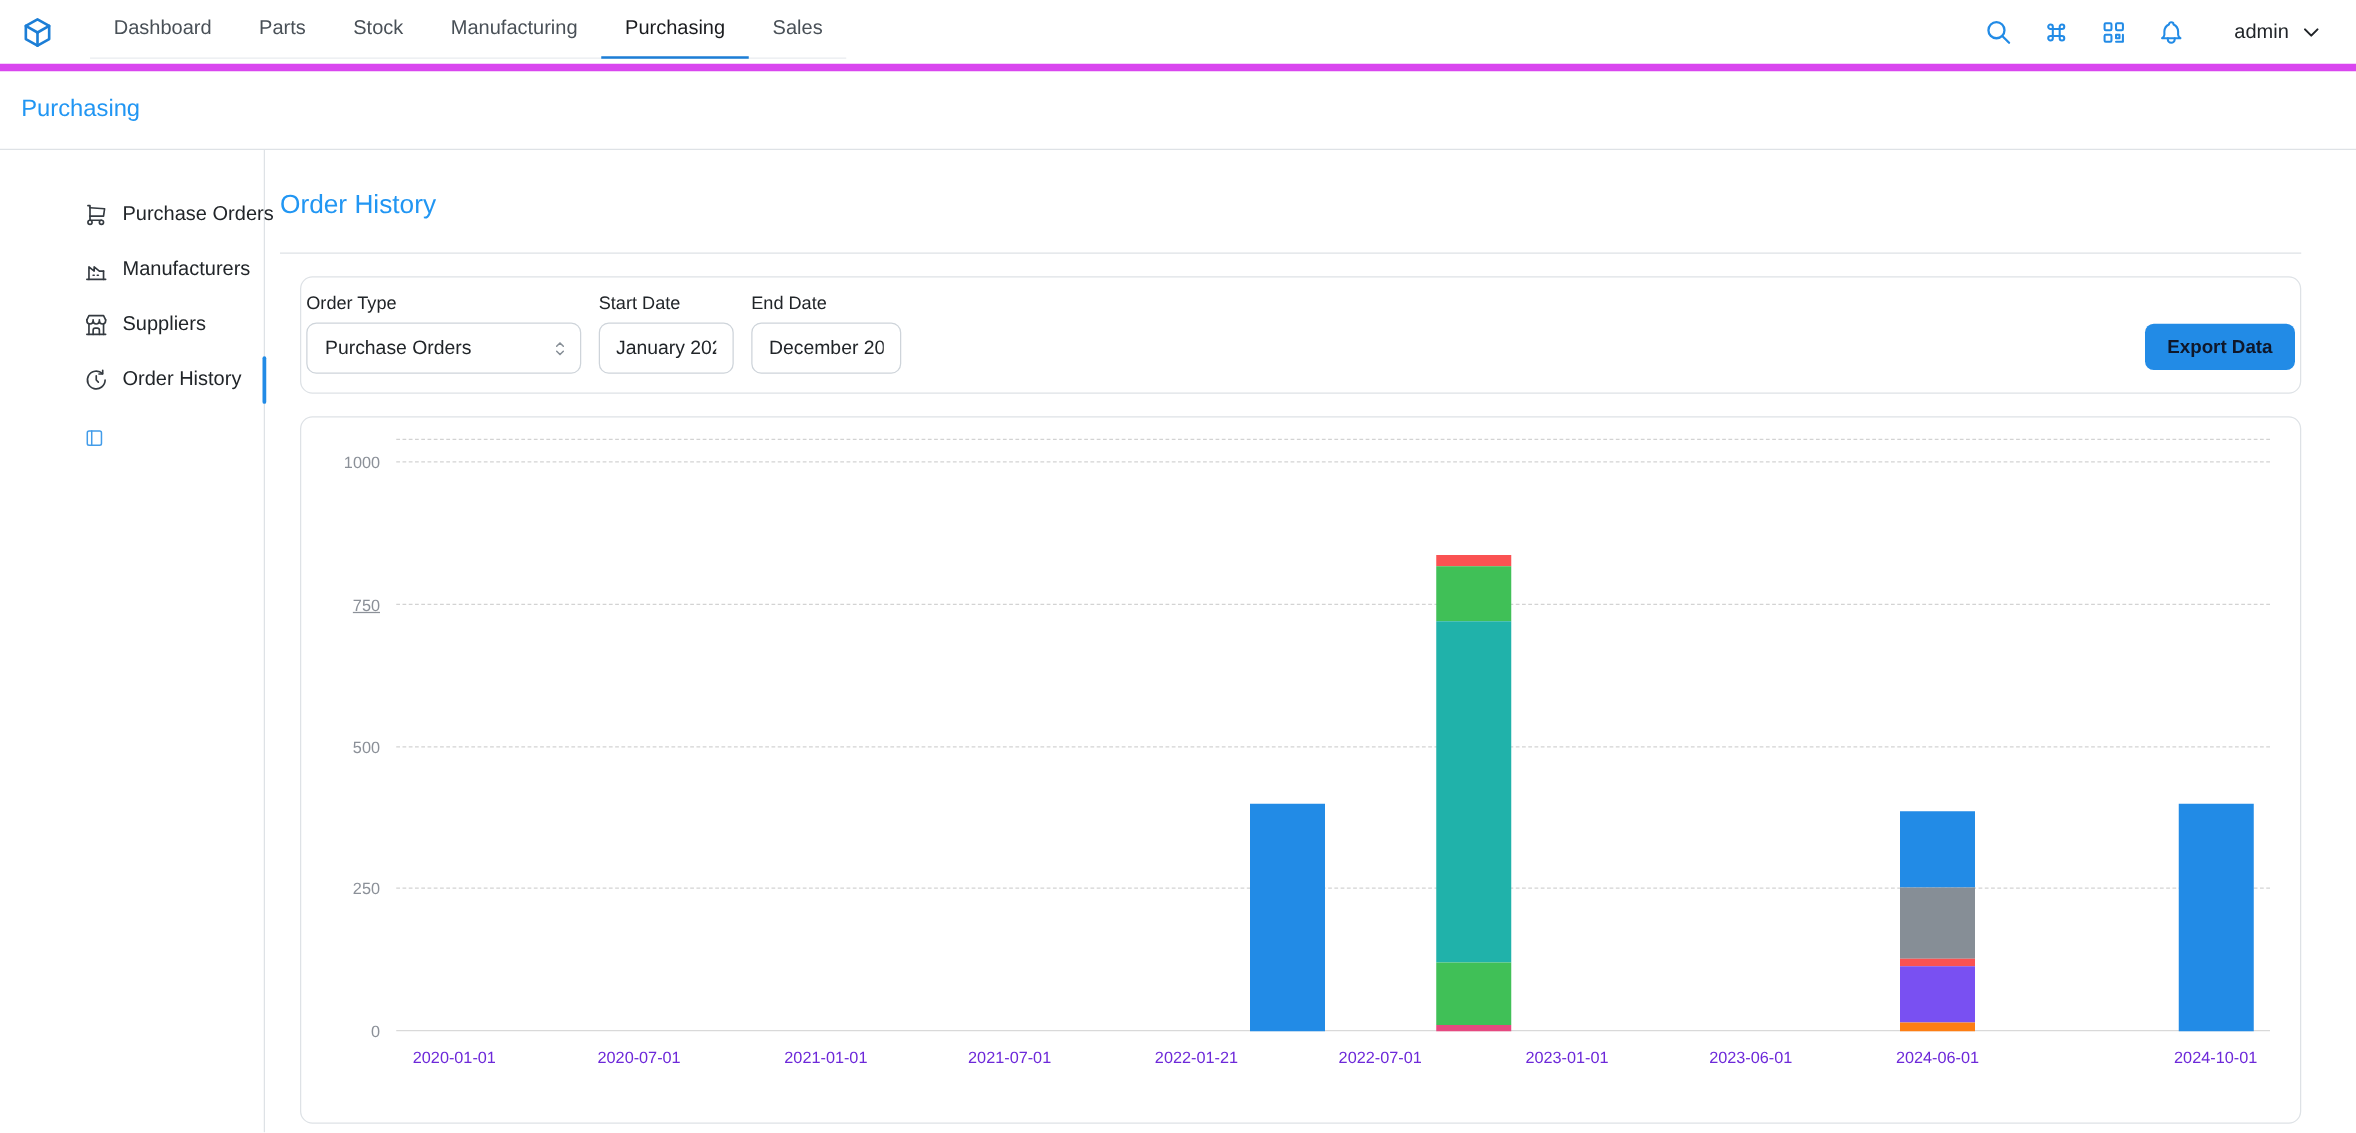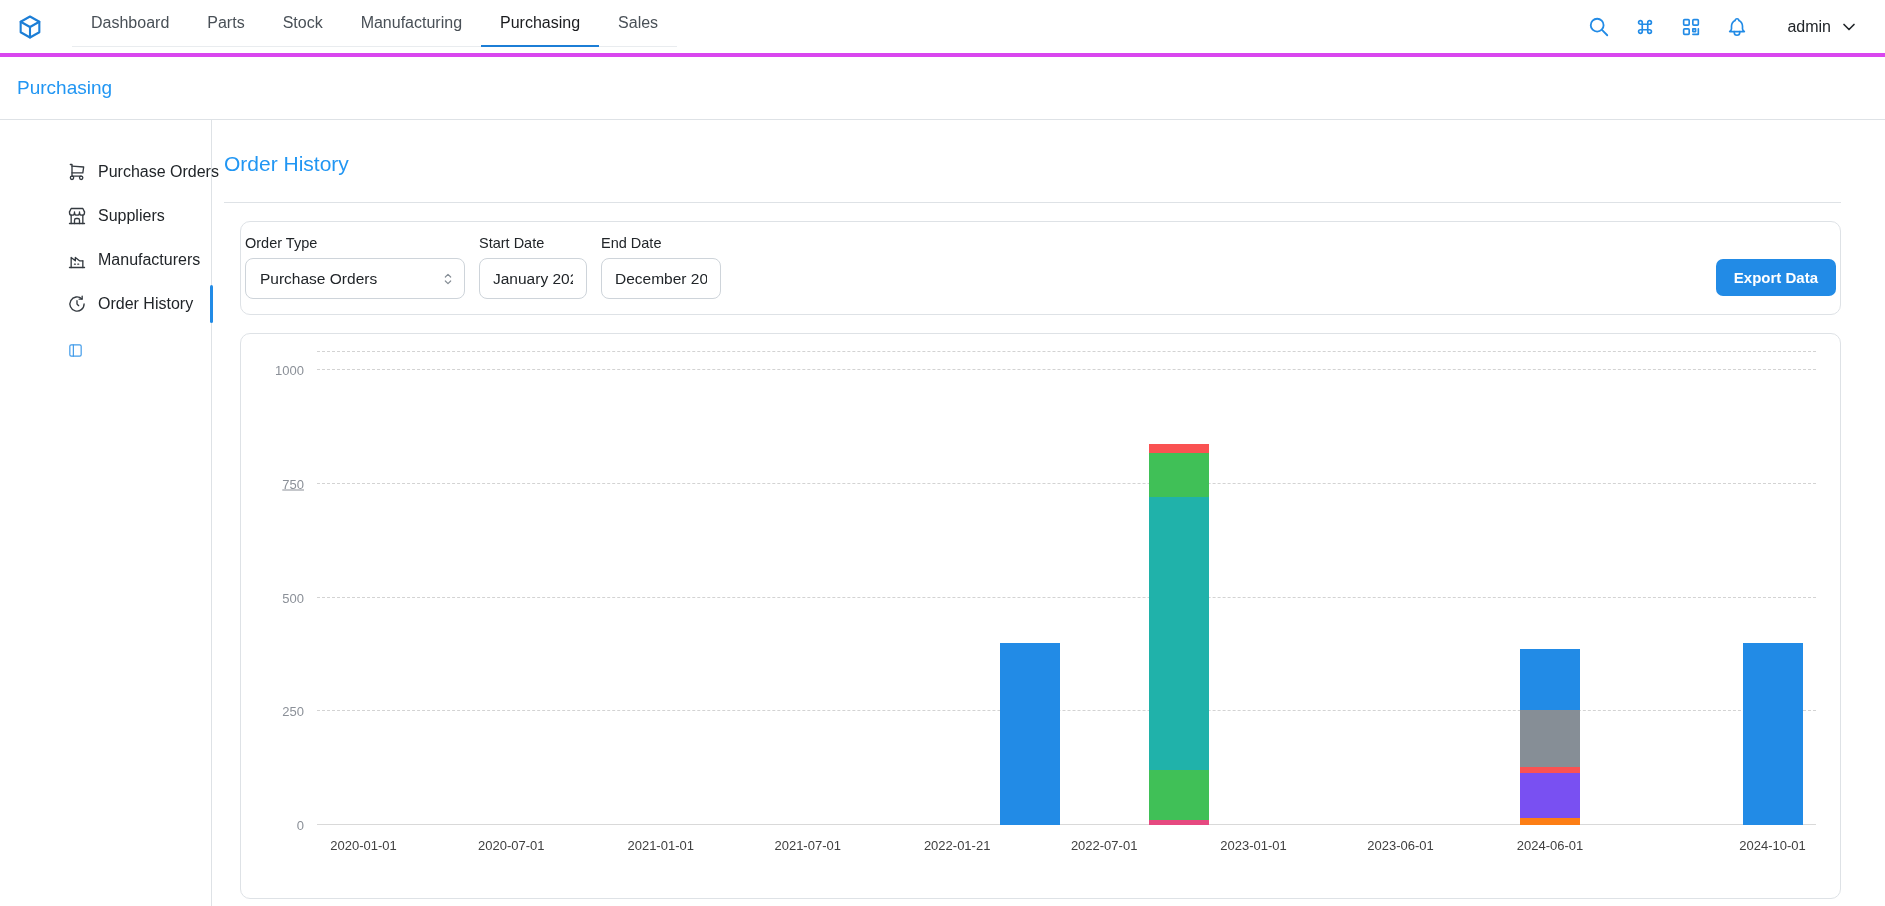--- a/index.html
+++ b/index.html
@@ -5,21 +5,21 @@
   * { box-sizing: border-box; }
   html, body { margin: 0; padding: 0; }
   body {
     width: 1885px; height: 906px; overflow: hidden;
     background: #ffffff; color: #212529;
     font-family: "Liberation Sans", sans-serif;
   }
 
   
   .navbar { height: 57px; display: flex; align-items: stretch;
-            border-bottom: 4px solid #d946ef; padding: 0 26px 0 16px; }
+            border-bottom: 6px solid #d946ef; padding: 0 26px 0 16px; }
   .logo { align-self: center; margin-right: 28px; display: flex; cursor: pointer; }
   .tabs { display: flex; height: 47px; align-self: flex-start;
           border-bottom: 1px solid #e9ecef; }
   .tab { display: flex; align-items: center; padding: 0 19px; font-size: 16px;
          color: #495057; cursor: pointer; border-bottom: 2px solid transparent;
          margin-bottom: -1px; white-space: nowrap; }
   .tab.active { color: #1a1b1e; border-bottom-color: #1c7ed6; }
   .nav-right { margin-left: auto; display: flex; align-items: center; gap: 24px; }
   .icon-btn { display: flex; cursor: pointer; }
   .user-menu { display: flex; align-items: center; gap: 8px; cursor: pointer;
@@ -57,35 +57,35 @@
   .select.focused { border: 2px solid #228be6; padding: 0 7px 0 13px; }
   .select .sel-value { margin-right: 10px; }
   .date-input { height: 41px; border: 1px solid #ced4da; border-radius: 8px;
                 padding: 0 13px; font-size: 15.5px; color: #212529;
                 font-family: "Liberation Sans", sans-serif; background: #fff; }
   .w-ordertype { width: 220px; }
   .w-start { width: 108px; }
   .w-end { width: 120px; }
   .w-grouping { width: 219px; }
   .export-btn { margin-left: auto; margin-bottom: 3px; height: 37px; padding: 0 18px;
-                background: #228be6; color: #ffffff; border: none; border-radius: 7px;
+                background: #228be6; color: #0f172a; border: none; border-radius: 7px;
                 font-size: 15px; font-weight: 700; cursor: pointer;
                 font-family: "Liberation Sans", sans-serif; }
 
   
   .chart-card { border: 1px solid #dee2e6; border-radius: 10px; margin: 18px 0 0 16px;
                 height: 566px; padding: 17px 24px 0 76px; }
   .plot { position: relative; height: 474px; border-top: 1px dashed #d3d3d3; }
   .gridline { position: absolute; left: 0; right: 0; height: 0;
               border-top: 1px dashed #d3d3d3; }
   .gridline.zero { border-top: 1px solid #d9d9d9; }
   .ytick { position: absolute; right: calc(100% + 13px); transform: translateY(50%);
            font-size: 13px; color: #8b9098; }
   .xtick { position: absolute; top: calc(100% + 13px); transform: translateX(-50%);
-           font-size: 13px; color: #404040; white-space: nowrap; }
+           font-size: 13px; color: #6d28d9; white-space: nowrap; }
   .bar { position: absolute; bottom: 0; width: 60px; transform: translateX(-50%);
          display: flex; flex-direction: column-reverse; }
   .bar > div { flex: 1 1 0; }
 </style>
 </head>
 <body>
 
 <header class="navbar">
   <div class="logo">
     <svg width="28" height="28" viewBox="0 0 24 24" fill="none" stroke="#1c7ed6" stroke-width="1.8" stroke-linecap="round" stroke-linejoin="round">
@@ -150,38 +150,38 @@
       <svg width="20" height="20" viewBox="0 0 24 24" fill="none" stroke="#343a40" stroke-width="1.6" stroke-linecap="round" stroke-linejoin="round">
         <path d="M4 19a2 2 0 1 0 4 0a2 2 0 1 0 -4 0"></path>
           <path d="M15 19a2 2 0 1 0 4 0a2 2 0 1 0 -4 0"></path>
           <path d="M17 17h-11v-14h-2"></path>
           <path d="M6 5l14 1l-1 7h-13"></path>
       </svg>
       <span>Purchase Orders</span>
     </div>
     <div class="side-item">
       <svg width="20" height="20" viewBox="0 0 24 24" fill="none" stroke="#343a40" stroke-width="1.6" stroke-linecap="round" stroke-linejoin="round">
+        <path d="M3 21h18"></path>
+          <path d="M5 21v-12l5 4v-4l5 4h4"></path>
+          <path d="M19 21v-8"></path>
+          <path d="M9 17h1"></path>
+          <path d="M13 17h1"></path>
+      </svg>
+      <span>Manufacturers</span>
+    </div>
+    <div class="side-item">
+      <svg width="20" height="20" viewBox="0 0 24 24" fill="none" stroke="#343a40" stroke-width="1.6" stroke-linecap="round" stroke-linejoin="round">
         <path d="M3 21l18 0"></path>
           <path d="M3 7v1a3 3 0 0 0 6 0v-1m0 1a3 3 0 0 0 6 0v-1m0 1a3 3 0 0 0 6 0v-1"></path>
           <path d="M3 7l2 -4h14l2 4"></path>
           <path d="M5 21v-10.15"></path>
           <path d="M19 21v-10.15"></path>
           <path d="M9 21v-4a2 2 0 0 1 2 -2h2a2 2 0 0 1 2 2v4"></path>
       </svg>
       <span>Suppliers</span>
-    </div>
-    <div class="side-item">
-      <svg width="20" height="20" viewBox="0 0 24 24" fill="none" stroke="#343a40" stroke-width="1.6" stroke-linecap="round" stroke-linejoin="round">
-        <path d="M3 21h18"></path>
-          <path d="M5 21v-12l5 4v-4l5 4h4"></path>
-          <path d="M19 21v-8"></path>
-          <path d="M9 17h1"></path>
-          <path d="M13 17h1"></path>
-      </svg>
-      <span>Manufacturers</span>
     </div>
     <div class="side-item active">
       <svg width="20" height="20" viewBox="0 0 24 24" fill="none" stroke="#343a40" stroke-width="1.6" stroke-linecap="round" stroke-linejoin="round">
         <path d="M12 8v4l2 2"></path>
           <path d="M20.5 12a8.5 8.5 0 1 1 -2.6 -6.1"></path>
           <path d="M18.2 2.6v3.6h-3.6"></path>
       </svg>
       <span>Order History</span>
     </div>
     <span class="collapse-btn">

